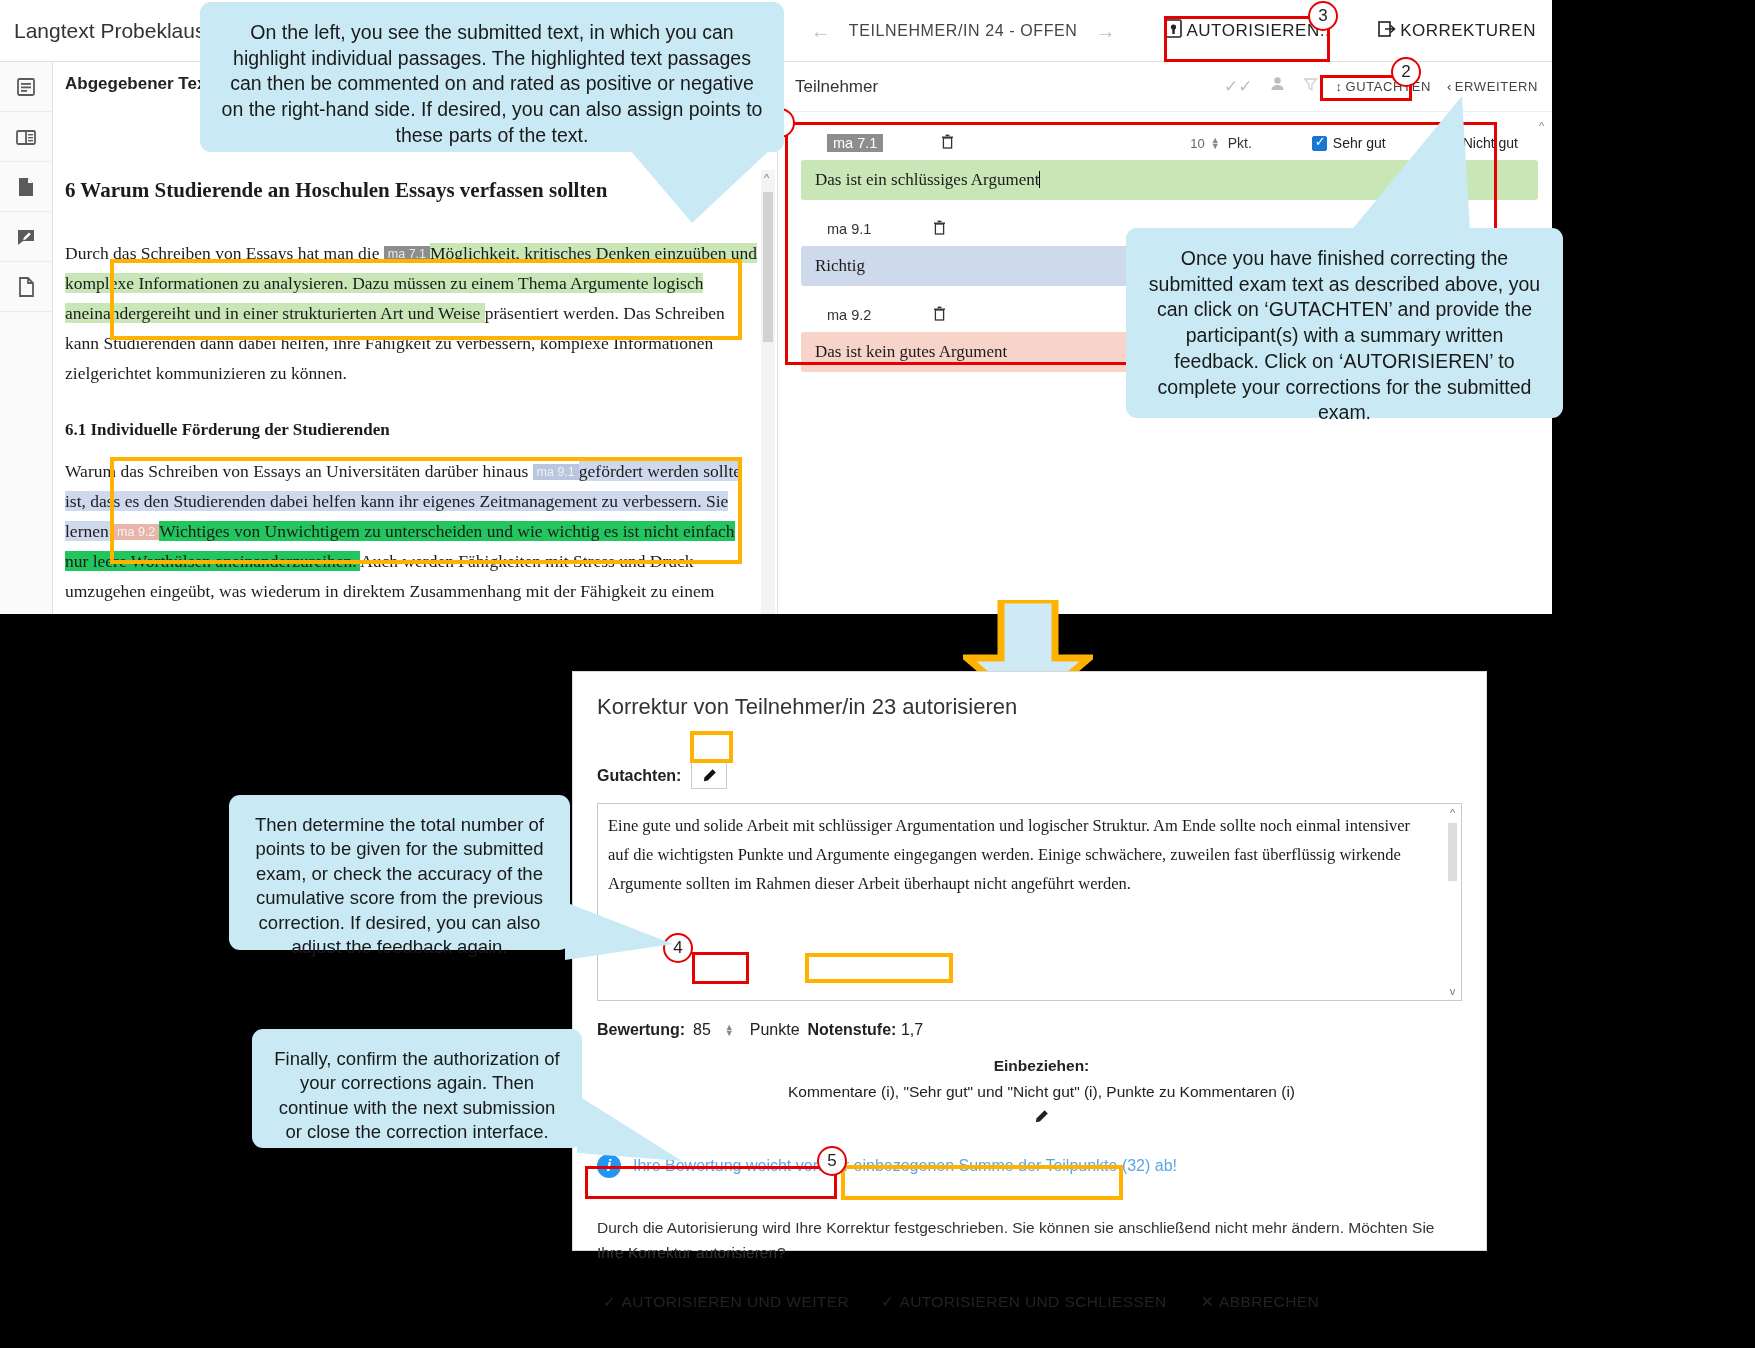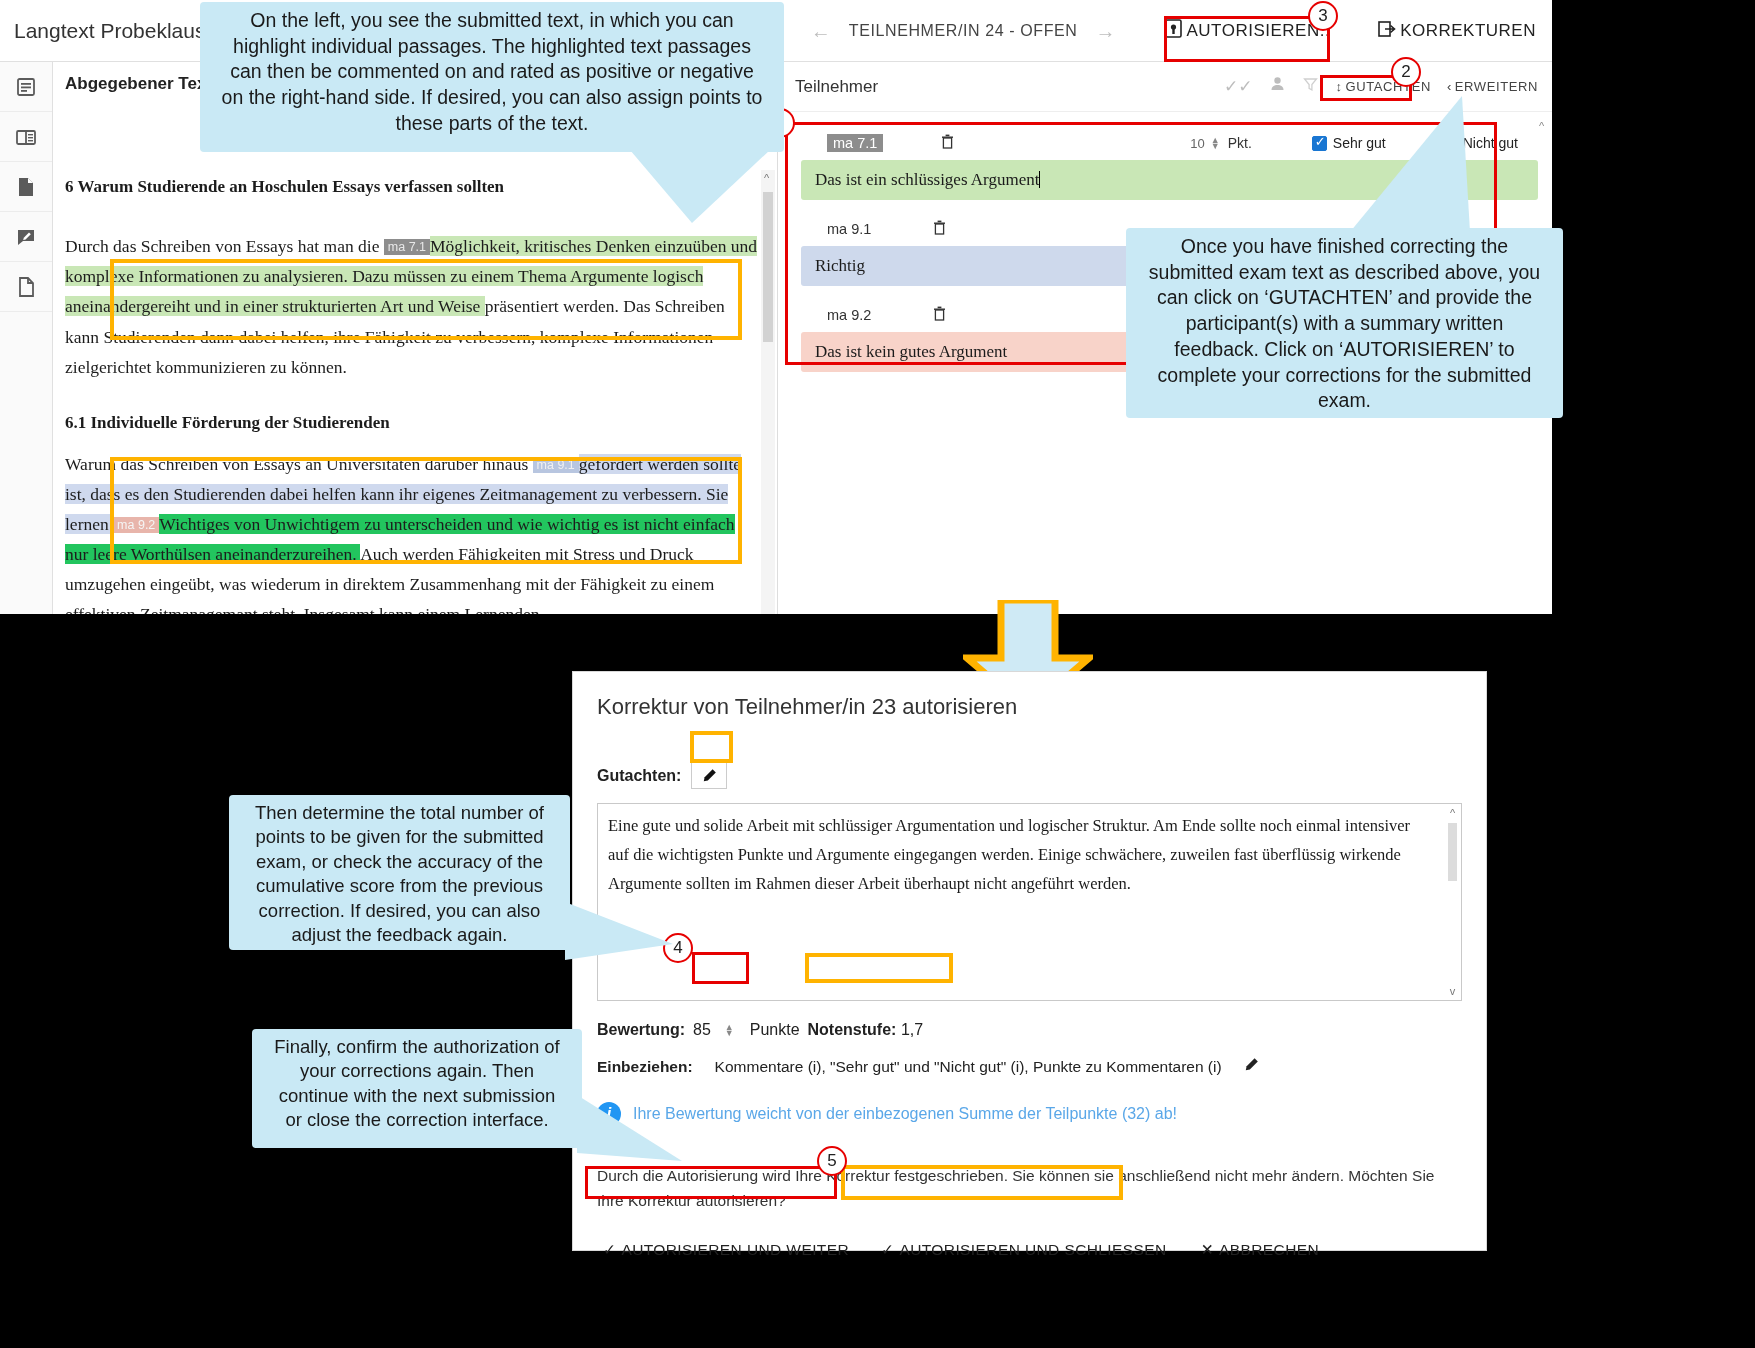--- a/index.html
+++ b/index.html
@@ -56,21 +56,21 @@
     background:#fff; border-right:1px solid #ddd; overflow:hidden;
   }
   #doc-header {
     font-size:17px; font-weight:bold; color:#222; padding:12px 0 0 12px;
   }
   #doc-body {
     position:absolute; left:12px; top:110px; right:18px;
     font-family:"Liberation Serif", serif; font-size:17.5px; color:#1c1c1c;
     line-height:1.72;
   }
-  .doc-h { font-weight:bold; font-size:17px; margin:0 0 30px 0; }
+  .doc-h { font-weight:bold; font-size:21px; margin:0 0 30px 0; }
   .doc-h2 { font-weight:bold; font-size:17px; margin:26px 0 12px 0; }
   .para { margin:0 0 6px 0; }
   .hl-green { background:#c9e7b6; }
   .hl-blue  { background:#cfd9ee; }
   .hl-red   { background:#22c55e; }
   .tagchip {
     display:inline-block; background:#8d8d8d; color:#e8e8e8;
     font-family:"Liberation Sans", sans-serif; font-size:12.5px;
     padding:0 4px; line-height:16px; vertical-align:1px;
   }
@@ -133,23 +133,23 @@
   
   .step {
     position:absolute; width:30px; height:30px; border-radius:50%;
     background:#fff; border:2px solid #e60000; color:#222;
     font-size:17px; display:flex; align-items:center; justify-content:center;
     font-family:"Liberation Sans", sans-serif;
   }
 
   
   .callout {
-    position:absolute; background:#c9e9f5; border-radius:4px;
+    position:absolute; background:#c9e9f5; border-radius:11px;
     color:#1a1a1a; font-size:19.5px; line-height:1.32; text-align:center;
-    padding:6px 18px;
+    padding:18px 18px;
   }
   .callout.small { font-size:18.5px; }
   .tail { position:absolute; width:0; height:0; }
 
   
   #dialog {
     position:absolute; left:573px; top:672px; width:913px; height:578px;
     background:#fff; box-shadow:0 0 0 1px #d8d8d8;
   }
   #dlg-title { font-size:22px; color:#333; padding:22px 0 0 24px; }
@@ -169,21 +169,21 @@
   }
   .ta-scroll { position:absolute; right:2px; top:3px; bottom:3px; width:13px; }
   .ta-scroll .a { font-size:11px; color:#777; text-align:center; }
   .ta-scroll .thumb { position:absolute; left:2px; top:16px; width:9px; height:58px; background:#dcdcdc; }
 
   #dlg-bewert { display:flex; align-items:center; gap:0; padding:18px 0 0 24px; font-size:16px; color:#222; }
   #dlg-bewert b { font-weight:bold; }
   .num-field { display:flex; align-items:center; gap:8px; padding:0 8px; }
   .num-val { font-size:16px; color:#222; }
   #notenstufe { font-size:16px; color:#222; padding:2px 8px; }
-  #dlg-einbez { padding:16px 0 0 24px; font-size:15.5px; color:#222; display:flex; align-items:center; gap:22px; }
+  #dlg-einbez { padding:16px 0 0 24px; font-size:15.5px; color:#222; display:flex; align-items:center; gap:8px;flex-direction:column; }
   #dlg-info { display:flex; align-items:center; gap:12px; padding:26px 0 0 24px; }
   .info-dot {
     width:24px; height:24px; border-radius:50%; background:#2196f3; color:#fff;
     font-size:16px; display:flex; align-items:center; justify-content:center;
     font-style:italic; font-weight:bold;
   }
   #dlg-info-text { font-size:16px; color:#5aa7e8; }
   #dlg-confirm { padding:38px 26px 0 24px; font-size:15.5px; color:#333; line-height:1.6; }
   #dlg-actions { display:flex; align-items:center; gap:0; padding:20px 0 0 20px; }
   .dlg-btn {

